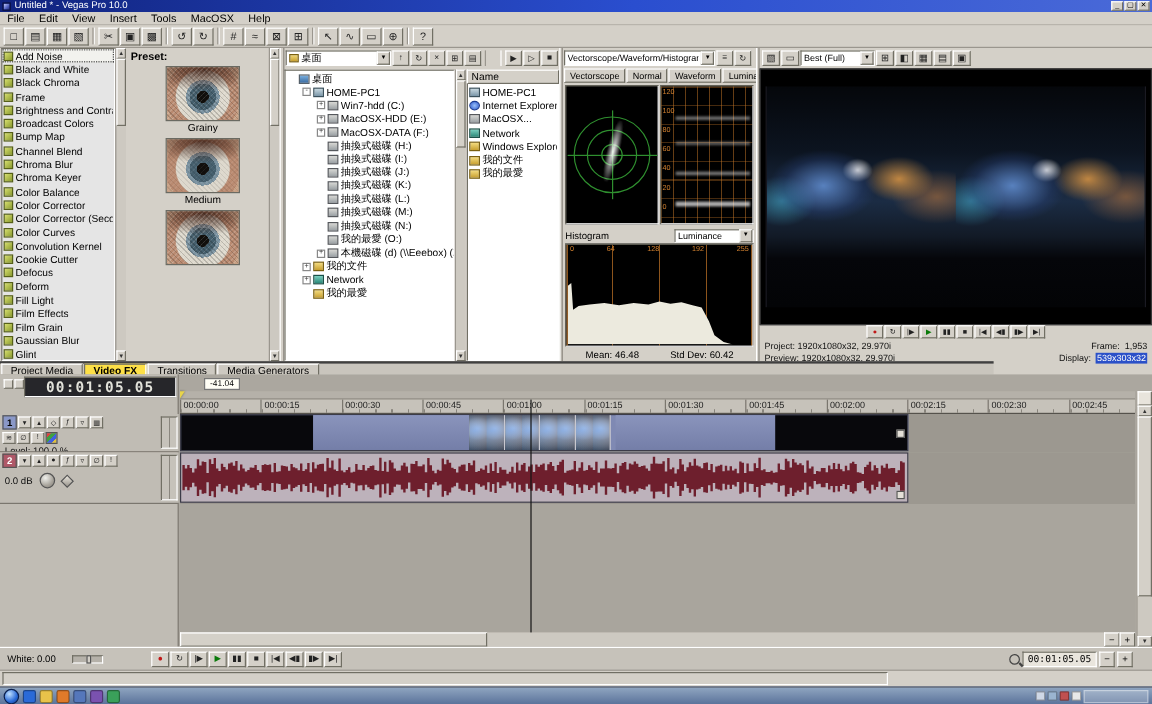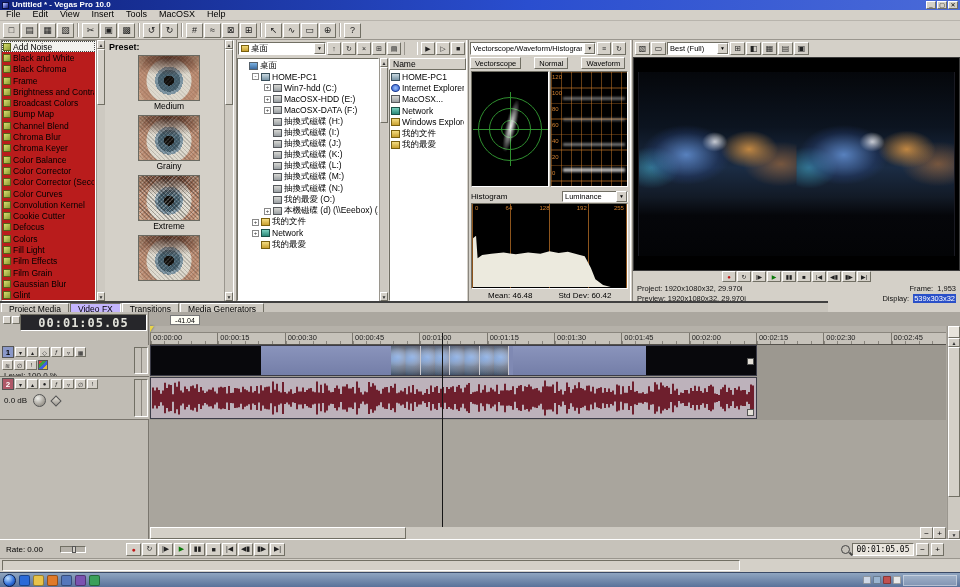--- a/index.html
+++ b/index.html
@@ -6,41 +6,41 @@
   html,body{width:960px;height:587px;overflow:hidden}
   body{font-family:"Liberation Sans","DejaVu Sans",sans-serif;font-size:9px;color:#000;background:#d4d0c8}
   #app{position:relative;width:960px;height:587px;overflow:hidden;background:#d4d0c8}
   .abs{position:absolute}
   .nowrap{white-space:nowrap;overflow:hidden}
 
   
   #titlebar{position:absolute;left:0;top:0;width:960px;height:10px;display:flex;align-items:center;
     background:linear-gradient(90deg,#10237e,#2a4ecf 55%,#4a6ad8);color:#fff;font-size:8px;padding:0 2px}
   #app-icon{width:7px;height:7px;margin-right:3px;background:linear-gradient(135deg,#c8d0ff,#5060c0 60%,#202870);border:1px solid #0a1040}
-  #titlebar .title{flex:1;font-weight:bold;line-height:10px}
+  #titlebar .title{flex:1;font-weight:normal;line-height:10px}
   .wbtn{width:10px;height:8px;margin-left:1px;font-size:6px;line-height:6px;text-align:center;color:#000;
     background:#d4d0c8;border:1px solid;border-color:#fff #716f64 #716f64 #fff}
 
   
-  #menubar{position:absolute;left:0;top:10px;width:960px;height:11px;display:flex;align-items:flex-end;border-bottom:1px solid #b8b4ac}
+  #menubar{position:absolute;left:0;top:10px;width:960px;height:11px;display:flex;align-items:center;border-bottom:1px solid #b8b4ac}
   .menu-item{padding:0 6px;line-height:11px}
 
   
   #toolbar{position:absolute;left:0;top:21px;width:960px;height:19px;display:flex;align-items:center;gap:1px;padding:0 3px;border-bottom:1px solid #9a968e}
   .ticon{min-width:17px;height:15px;display:flex;align-items:center;justify-content:center;font-size:9px;color:#222;
     background:#d4d0c8;border:1px solid;border-color:#fff #716f64 #716f64 #fff}
   .ticon.sep{min-width:2px;width:2px;height:14px;background:transparent;border:none;border-left:1px solid #9a968e;border-right:1px solid #fff;margin:0 2px}
 
   
   #main{position:absolute;left:0;top:40px;width:960px;height:261px}
   .splitter{position:absolute;top:0;height:261px;background:#d4d0c8;border-left:1px solid #fff;border-right:1px solid #8a867e}
 
   
   #fx-panel{position:absolute;left:1px;top:0;width:104px;height:261px;display:flex}
-  #fx-list{flex:1;background:#b91c1c;border:1px solid;border-color:#716f64 #fff #fff #716f64;overflow:hidden}
+  #fx-list{flex:1;background:#e5e5e5;border:1px solid;border-color:#716f64 #fff #fff #716f64;overflow:hidden}
   .fx-row{height:11.3px;display:flex;align-items:center;gap:2px;padding:0 1px;font-size:8.5px;white-space:nowrap;overflow:hidden}
   .fx-row.selected{outline:1px dotted #444;outline-offset:-1px;background:#f2f2ee}
   .plug{width:8px;height:8px;flex:0 0 8px;background:linear-gradient(135deg,#d8e070,#8a9a30);border:1px solid #566018}
   .vsb{width:9px;flex:0 0 9px;display:flex;flex-direction:column;background:#cdc9c1;border-left:1px solid #9a968e}
   .sb-arrow{height:9px;font-size:5px;line-height:8px;text-align:center;color:#333;background:#d4d0c8;border:1px solid;border-color:#fff #716f64 #716f64 #fff}
   .sb-thumb{height:56px;background:#d4d0c8;border:1px solid;border-color:#fff #716f64 #716f64 #fff}
   .sb-fill{flex:1}
 
   
   #preset-panel{position:absolute;left:105px;top:0;width:128px;height:261px;overflow:hidden}
@@ -82,21 +82,21 @@
   .fico.ic-ie{background:radial-gradient(circle,#9ac0f8,#2a5ad0);border-radius:50%;border-color:#1a3a90}
   #files-wrap{position:absolute;left:152px;top:18px;width:77px;height:243px;display:flex;flex-direction:column}
   #files-header{height:12px;font-size:8.5px;padding-left:3px;line-height:11px;background:#d4d0c8;border:1px solid;border-color:#fff #716f64 #716f64 #fff}
   #files-list{flex:1;background:#fff;border:1px solid;border-color:#716f64 #fff #fff #716f64;border-top:none;overflow:hidden;padding-top:1px}
   .file-row{height:11.4px;display:flex;align-items:center;gap:2px;padding:0 1px;font-size:8.5px;white-space:nowrap;overflow:hidden}
 
   
   #scopes-panel{position:absolute;left:469px;top:0;width:161px;height:261px}
   #scopes-toolbar{position:absolute;left:0;top:0;width:161px;height:17px;display:flex;align-items:center;gap:1px;padding:0 1px}
   #scopes-dd{width:126px}
-  #scope-tabs{position:absolute;left:1px;top:17px;width:159px;height:12px;display:flex;gap:13px}
+  #scope-tabs{position:absolute;left:1px;top:17px;width:159px;height:12px;display:flex;gap:1px}
   .scope-tab{height:12px;padding:0 4px;font-size:7.5px;line-height:11px;background:#d4d0c8;border:1px solid;border-color:#fff #716f64 #716f64 #fff}
   .scope-box{position:absolute;background:#000;border:1px solid;border-color:#716f64 #fff #fff #716f64;overflow:hidden}
   #vectorscope{left:2px;top:31px;width:78px;height:116px}
   .vs-ring{position:absolute;border:1px solid #2f8f2f;border-radius:50%}
   .vs-line{position:absolute;background:#2f8f2f}
   .vs-trace{position:absolute;left:34px;top:28px;width:10px;height:52px;
     background:radial-gradient(ellipse at center, rgba(255,255,255,.95), rgba(255,255,255,.25) 55%, transparent 75%);
     transform:rotate(14deg);filter:blur(.6px)}
   #waveform-scope{left:81px;top:31px;width:78px;height:116px;
     background:
@@ -135,21 +135,21 @@
   .pbtn{width:14px;height:11px;display:flex;align-items:center;justify-content:center;font-size:6px;color:#222;background:#d4d0c8;border:1px solid;border-color:#fff #716f64 #716f64 #fff}
   #preview-info{position:absolute;left:4px;top:244px;width:319px;height:17px;display:flex;font-size:7.5px;color:#111}
   #pi-left{display:flex;flex-direction:column;gap:1px}
   #pi-right{margin-left:auto;display:flex;flex-direction:column;gap:1px;align-items:flex-end}
   .pi-row{display:flex;gap:4px}
   .hl{background:#2a50c8;color:#fff;padding:0 1px}
 
   
   #panel-tabs{position:absolute;left:0;top:301px;width:828px;height:11px;display:flex;gap:1px;padding-left:1px;border-top:2px solid #404040;background:#c9c5bd}
   .ptab{height:11px;padding:0 7px;font-size:8.5px;line-height:10px;background:#cdc9c1;border:1px solid;border-color:#fff #716f64 #716f64 #fff;border-bottom:none}
-  .ptab.active{background:#c4b5fd;font-weight:normal;border-color:#716f64 #fff #fff #716f64}
+  .ptab.active{background:#fde047;font-weight:bold;border-color:#716f64 #fff #fff #716f64}
 
   
   #timeline{position:absolute;left:0;top:312px;width:960px;height:246px;background:#aba79f}
   #tl-leftcol{position:absolute;left:0;top:0;width:149px;height:227px;background:#c0bcb4;border-right:1px solid #7a766e}
   .tiny8{width:8px;height:8px;background:#d4d0c8;border:1px solid;border-color:#fff #716f64 #716f64 #fff}
   #timecode-display{position:absolute;left:20px;top:2px;width:127px;height:17px;background:#26262a;border:1px solid;border-color:#716f64 #fff #fff #716f64;
     color:#e2e2da;font-family:"DejaVu Sans Mono",monospace;font-size:12px;font-weight:bold;display:flex;align-items:center;justify-content:center;letter-spacing:1px}
   .track-header{position:absolute;left:0;width:149px;background:#c0bcb4;border-bottom:1px solid #7a766e;overflow:hidden}
   #th1{top:33px;height:32px}
   #th2{top:65px;height:43px}
@@ -348,21 +348,21 @@
           <div class="fx-row">
             <span class="plug"></span>
             <span class="nowrap">Cookie Cutter</span>
           </div>
           <div class="fx-row">
             <span class="plug"></span>
             <span class="nowrap">Defocus</span>
           </div>
           <div class="fx-row">
             <span class="plug"></span>
-            <span class="nowrap">Colors</span>
+            <span class="nowrap">Deform</span>
           </div>
           <div class="fx-row">
             <span class="plug"></span>
             <span class="nowrap">Fill Light</span>
           </div>
           <div class="fx-row">
             <span class="plug"></span>
             <span class="nowrap">Film Effects</span>
           </div>
           <div class="fx-row">
@@ -384,30 +384,26 @@
         <div class="sb-fill"></div>
         <div class="sb-arrow">▼</div>
       </div>
     </div>
 
     <div id="preset-panel">
       <div id="preset-label">Preset:</div>
       <div id="preset-list">
 
       <div class="preset-item">
+            <div class="eye ic-grainy"></div>
+            <div class="preset-name">Grainy</div>
+          </div>
+          <div class="preset-item">
             <div class="eye ic-medium"></div>
             <div class="preset-name">Medium</div>
-          </div>
-          <div class="preset-item">
-            <div class="eye ic-grainy"></div>
-            <div class="preset-name">Grainy</div>
-          </div>
-          <div class="preset-item">
-            <div class="eye ic-extreme"></div>
-            <div class="preset-name">Extreme</div>
           </div>
           <div class="preset-item">
             <div class="eye ic-partial"></div>
             <div class="preset-name"></div>
           </div>
         </div>
       <div class="vsb" id="preset-sb">
         <div class="sb-arrow">▲</div>
         <div class="sb-thumb"></div>
         <div class="sb-fill"></div>
@@ -849,21 +845,21 @@
     </div>
 
     <div id="hscroll">
       <div id="hthumb"></div>
       <div id="hfill"></div>
       <span class="sbtn">−</span>
       <span class="sbtn">+</span>
     </div>
 
     <div id="tl-footer">
-      <span id="rate-label">Rate: 0.00</span>
+      <span id="rate-label">White: 0.00</span>
       <span id="rate-slider">
           <span id="rate-thumb"></span>
         </span>
       <span id="tl-transport">
 
       <span class="tbtn ic-record-button">●</span>
           <span class="tbtn">↻</span>
           <span class="tbtn">|▶</span>
           <span class="tbtn ic-play-button">▶</span>
           <span class="tbtn">▮▮</span>

